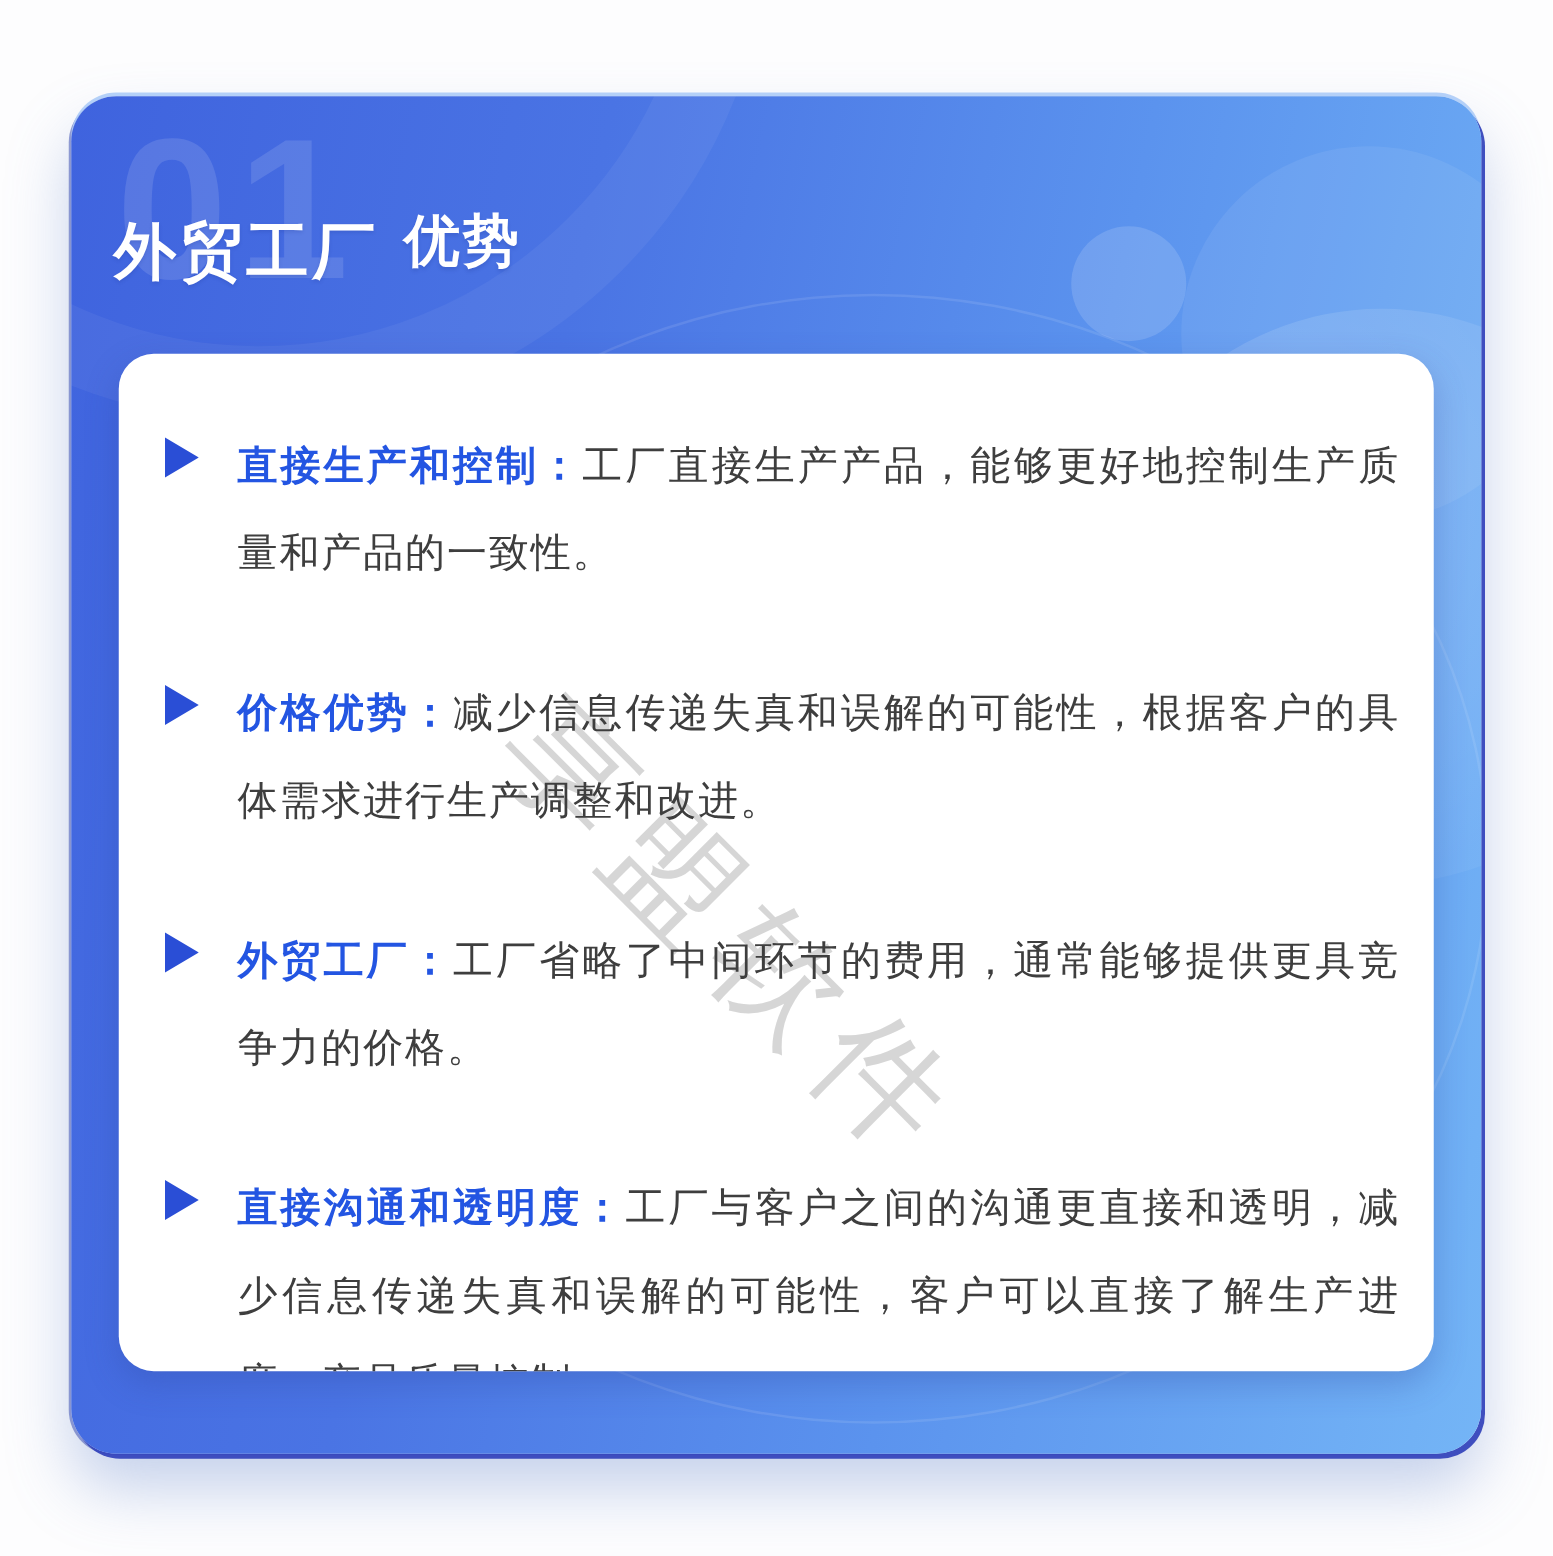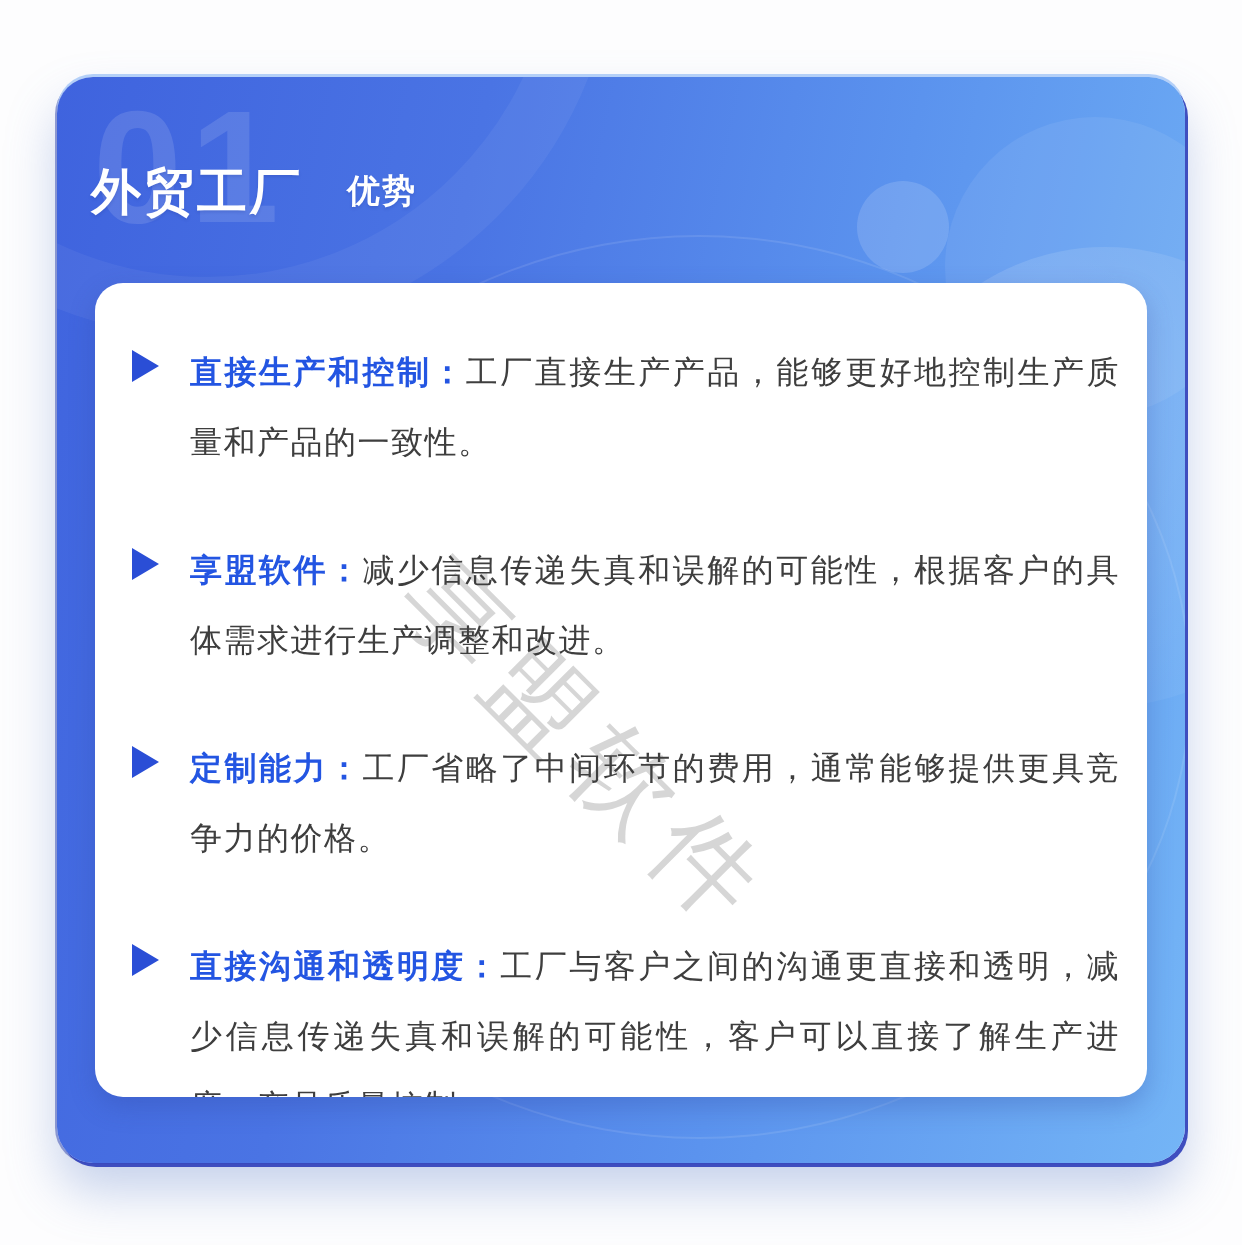--- a/index.html
+++ b/index.html
@@ -85,26 +85,25 @@
     color: #ffffff;
   }
   .card-title {
     font-size: 50px;
     font-weight: 900;
     letter-spacing: 3px;
     line-height: 1.18;
     text-shadow: 0 2px 3px rgba(30,50,140,0.18);
   }
   .card-subtitle {
-    font-size: 33px;
+    font-size: 45px;
     font-weight: 800;
     letter-spacing: 2px;
     padding-bottom: 8px;
     text-shadow: 0 2px 3px rgba(30,50,140,0.18);
-    margin-left: 24px;
   }
   
   .panel {
     position: absolute;
     left: 38px; top: 206px;
     width: 1052px; height: 814px;
     box-sizing: border-box;
     background: #ffffff;
     border-radius: 28px;
     box-shadow: 0 10px 26px rgba(45, 70, 160, 0.30);
@@ -173,25 +172,25 @@
     </div>
 
     <div class="panel">
       <div class="watermark">享盟软件</div>
 
       <p class="advantage">
         <span class="arrow"></span><span class="head">直接生产和控制：</span><span class="body-text">工厂直接生产产品，能够更好地控制生产质量和产品的一致性。</span>
       </p>
 
       <p class="advantage">
-        <span class="arrow"></span><span class="head">享盟软件：</span><span class="body-text">减少信息传递失真和误解的可能性，根据客户的具体需求进行生产调整和改进。</span>
+        <span class="arrow"></span><span class="head">价格优势：</span><span class="body-text">减少信息传递失真和误解的可能性，根据客户的具体需求进行生产调整和改进。</span>
       </p>
 
       <p class="advantage">
-        <span class="arrow"></span><span class="head">定制能力：</span><span class="body-text">工厂省略了中间环节的费用，通常能够提供更具竞争力的价格。</span>
+        <span class="arrow"></span><span class="head">外贸工厂：</span><span class="body-text">工厂省略了中间环节的费用，通常能够提供更具竞争力的价格。</span>
       </p>
 
       <p class="advantage">
         <span class="arrow"></span><span class="head">直接沟通和透明度：</span><span class="body-text">工厂与客户之间的沟通更直接和透明，减少信息传递失真和误解的可能性，客户可以直接了解生产进度、产品质量控制。</span>
       </p>
     </div>
 
   </div>
 </div>
 

